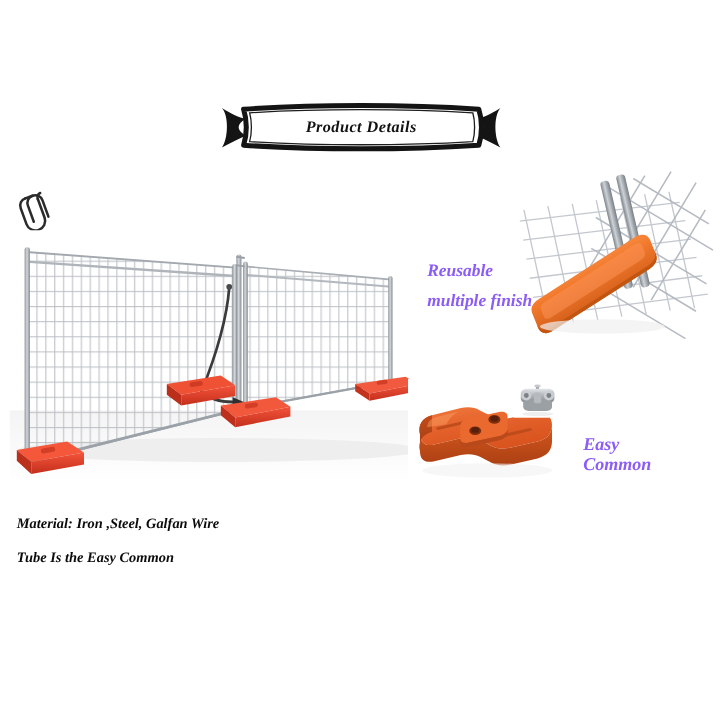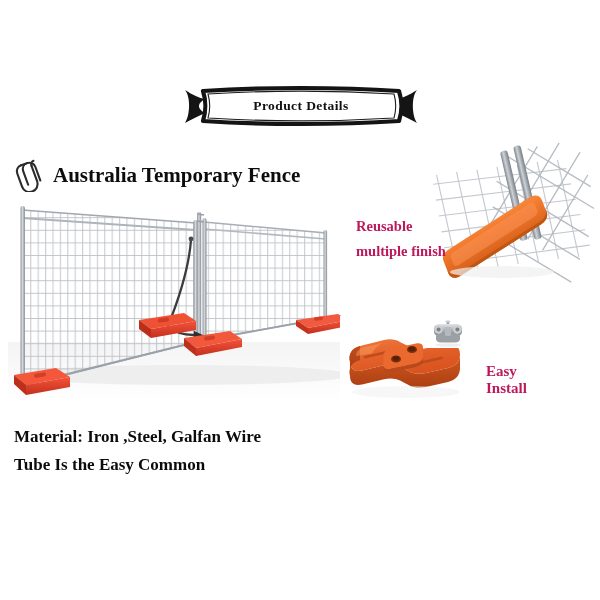--- a/index.html
+++ b/index.html
@@ -1,45 +1,45 @@
 <!DOCTYPE html>
 <html><head>
 <meta charset="utf-8">
 <style>
   html,body{margin:0;padding:0;}
   body{
     width:600px;height:600px;background:#ffffff;position:relative;overflow:hidden;
     font-family:"Liberation Serif",serif;
   }
-  .stage{position:absolute;left:0;top:0;width:504px;height:600px;}
+  .stage{position:absolute;left:0;top:0;width:504px;height:600px;font-style:italic;}
 
   
   #banner{position:absolute;left:183px;top:86px;width:236px;height:40px;}
   #banner svg{display:block;}
   #banner-label{
     position:absolute;left:0;top:0;width:236px;height:40px;
     display:flex;align-items:center;justify-content:center;
     font-size:13.5px;font-weight:bold;color:#111;letter-spacing:.4px;
     font-family:"Liberation Serif",serif;
   }
 
   
   #headline-row{position:absolute;left:14px;top:158px;height:34px;display:flex;align-items:center;}
   #clip-icon{width:34px;height:36px;margin-right:5px;}
   #headline-text{font-size:21px;font-weight:bold;color:#0d0d0d;font-family:"Liberation Serif",serif;white-space:nowrap;}
 
   
-  .annot{position:absolute;font-family:"Liberation Serif",serif;font-weight:bold;color:#be185d;}
+  .annot{position:absolute;font-family:"Liberation Serif",serif;font-weight:bold;color:#8b5cf6;}
   #annot-reusable{left:356px;top:214px;font-size:14.5px;line-height:25px;}
   #annot-easy{left:486px;top:363px;font-size:15px;}
 
   
   #specs{position:absolute;left:14px;top:423px;width:575px;}
   #specs .spec-line{
-    font-size:17px;font-weight:bold;color:#0b0b0b;line-height:27.5px;
+    font-size:12px;font-weight:bold;color:#0b0b0b;line-height:27.5px;
     font-family:"Liberation Serif",serif;white-space:nowrap;
   }
 
   
   .photo{position:absolute;overflow:hidden;background:#fff;}
   #photo-main{left:8px;top:192px;width:344px;height:210px;}
   #photo-reuse{left:428px;top:142px;width:172px;height:148px;}
   #photo-base{left:340px;top:316px;width:132px;height:104px;}
   #photo-clamp{left:428px;top:320px;width:40px;height:28px;}
 
@@ -65,21 +65,20 @@
 
   <div id="headline-row">
     <svg id="clip-icon" viewBox="0 0 34 36" xmlns="http://www.w3.org/2000/svg">
       <g transform="rotate(-20 17 18)">
         <path d="M11 5.5 C7.3 5.5 4.6 8.2 4.6 11.9 L4.6 26.2 C4.6 30.6 8.2 34 12.6 34 C17 34 20.6 30.6 20.6 26.2 L20.6 9.6" fill="none" stroke="#2b2b2b" stroke-width="2.1" stroke-linecap="round"></path>
         <path d="M17.4 5.5 C13.7 5.5 11 8.2 11 11.9 L11 26.2" fill="none" stroke="#2b2b2b" stroke-width="2.1" stroke-linecap="round"></path>
         <path d="M11 5.5 L17.4 5.5 C21.1 5.5 23.9 8.4 23.9 12 L23.9 26.4" fill="none" stroke="#2b2b2b" stroke-width="2.1" stroke-linecap="round"></path>
         <path d="M20.6 9.6 C20.6 7.3 22.1 5.5 24.2 5.5" fill="none" stroke="#2b2b2b" stroke-width="2.1" stroke-linecap="round"></path>
       </g>
     </svg>
-    <span id="headline-text">Australia Temporary Fence</span>
   </div>
 
   <div class="photo" id="photo-main">
     <svg width="344" height="210" viewBox="0 0 344 210" xmlns="http://www.w3.org/2000/svg">
       <defs>
         <linearGradient id="postG" x1="0" y1="0" x2="1" y2="0">
           <stop offset="0" stop-color="#8e949b"></stop>
           <stop offset=".45" stop-color="#d4d8dc"></stop>
           <stop offset="1" stop-color="#848a91"></stop>
         </linearGradient>
@@ -301,20 +300,20 @@
       <rect x="17" y="7" width="6" height="9" rx="1.4" fill="#b6babe"></rect>
       <ellipse cx="20" cy="25" rx="13" ry="1.8" fill="#eeeeee"></ellipse>
     </svg>
   </div>
 
   <div class="annot" id="annot-reusable">
     <div>Reusable</div>
     <div>multiple finish</div>
   </div>
 
-  <div class="annot" id="annot-easy">Easy Install</div>
+  <div class="annot" id="annot-easy">Easy Common</div>
 
   <div id="specs">
     <div class="spec-line">Material: Iron ,Steel, Galfan Wire</div>
     <div class="spec-line">Tube Is the Easy Common</div>
   </div>
 
 </div>
 
 </body></html>

